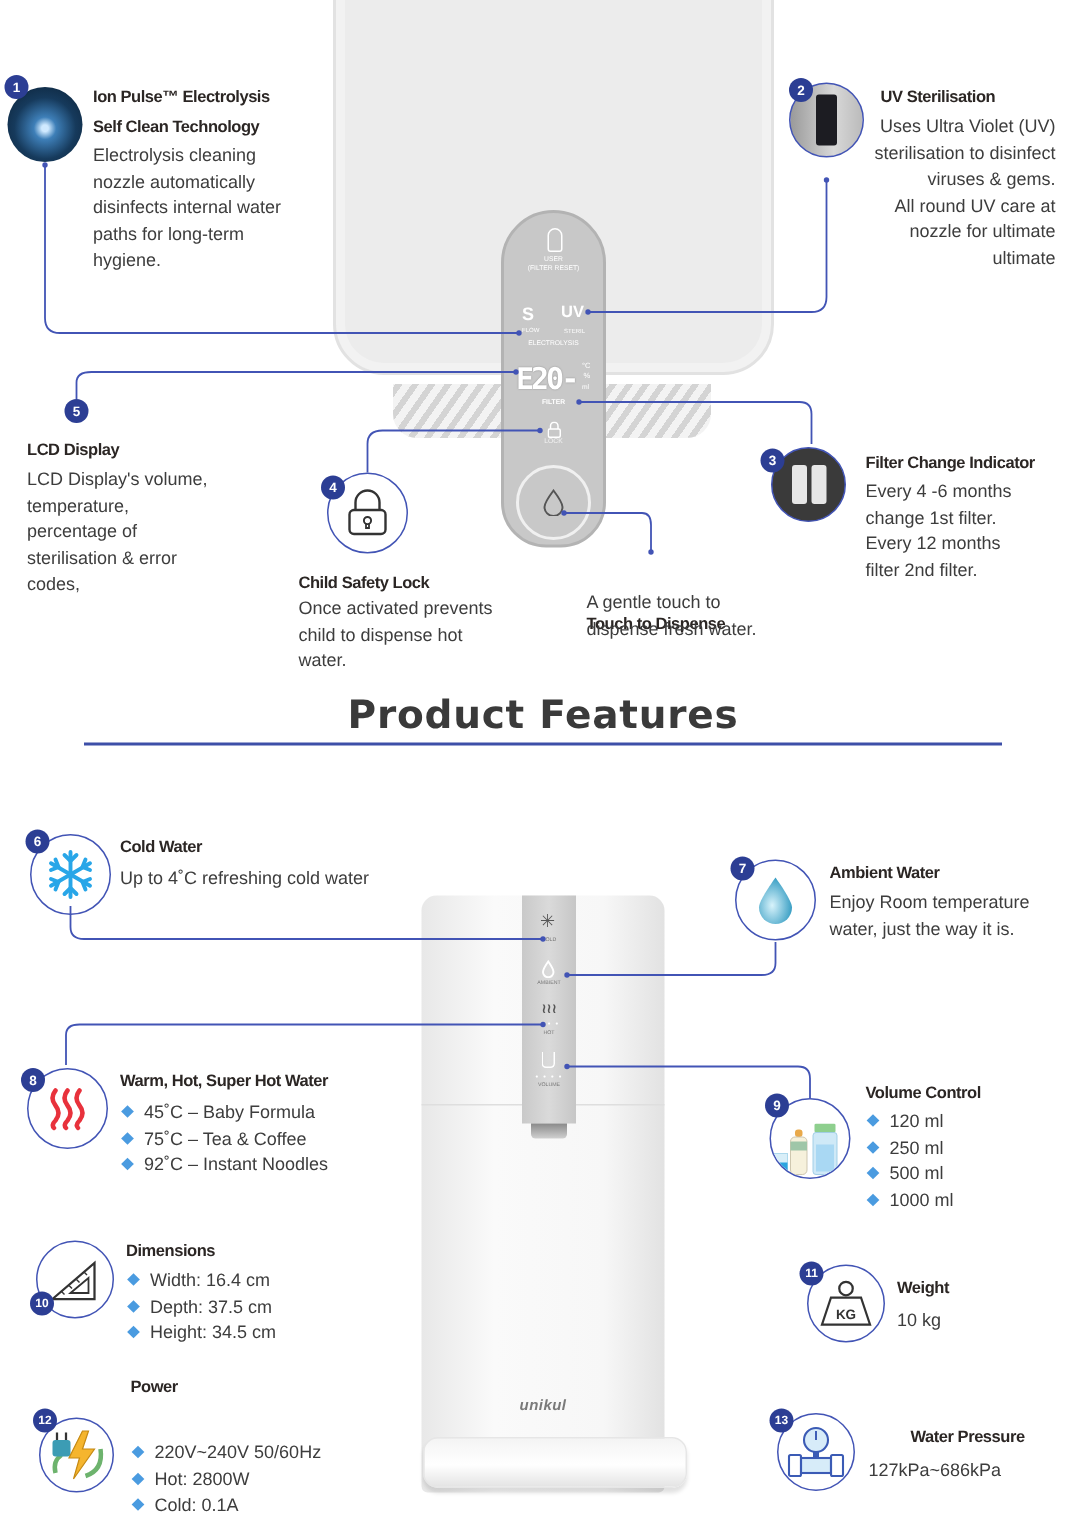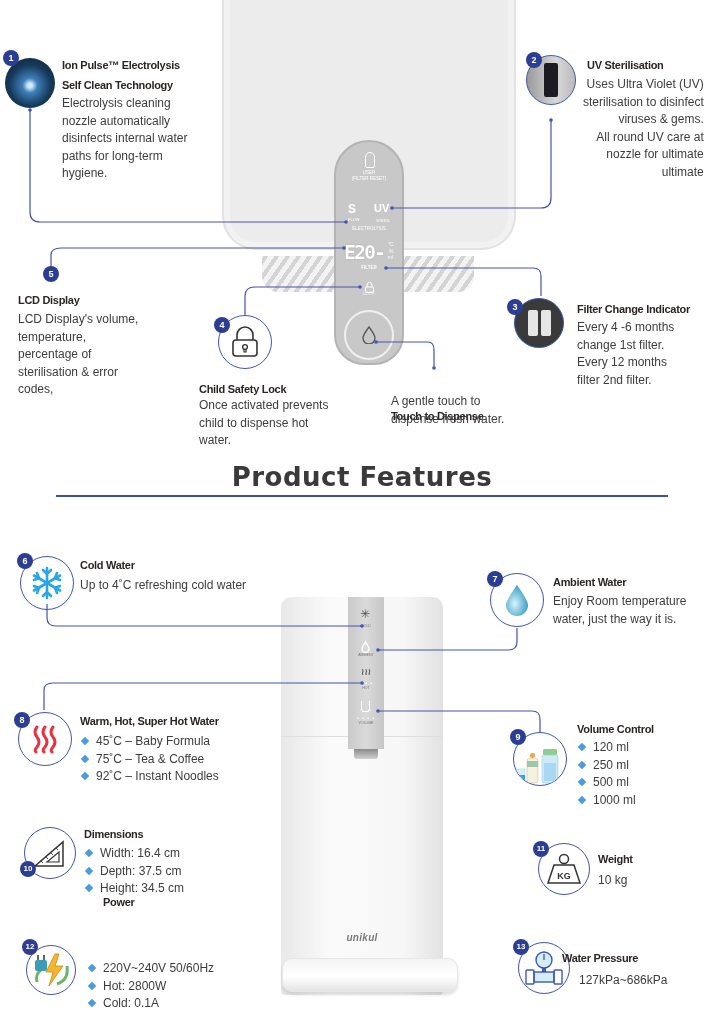--- a/index.html
+++ b/index.html
@@ -301,32 +301,32 @@
   <svg width="40" height="36" viewBox="0 0 40 36">
     <path d="M6 30 Q4 22 10 18" fill="none" stroke="#6db36d" stroke-width="3"></path>
     <path d="M26 32 Q38 28 36 14" fill="none" stroke="#6db36d" stroke-width="3"></path>
     <rect x="4" y="8" width="12" height="11" rx="2" fill="#3c9cb4"></rect>
     <line x1="7" y1="3" x2="7" y2="8" stroke="#333" stroke-width="1.5"></line>
       <line x1="13" y1="3" x2="13" y2="8" stroke="#333" stroke-width="1.5"></line>
     <path d="M24 2 L15 20 H22 L18 34 L32 14 H24 L28 2 Z" fill="#f5b52e" stroke="#c68a14" stroke-width="0.8"></path>
   </svg>
 </div>
 <div class="badge" style="left:22px; top:939px; font-size:8px;">12</div>
-<div class="abs title" style="left:87px; top:893px;margin-left:16px;">Power</div>
+<div class="abs title" style="left:87px; top:916px;">Power</div>
 <ul class="abs bullets" style="left:87px; top:960px;">
   <li>220V~240V 50/60Hz</li>
   <li>Hot: 2800W</li>
   <li>Cold: 0.1A</li>
 </ul>
 
 <div class="circle" style="left:518px; top:942px; width:52px; height:52px;">
   <svg width="40" height="36" viewBox="0 0 40 36">
     <circle cx="20" cy="10" r="8" fill="#d7ecf9" stroke="#3b5bb5" stroke-width="1.4"></circle>
     <line x1="20" y1="10" x2="20" y2="4" stroke="#3b5bb5" stroke-width="1.3"></line>
     <rect x="18" y="18" width="4" height="4" fill="#3b5bb5"></rect>
     <rect x="10" y="22" width="20" height="10" fill="#d7ecf9" stroke="#3b5bb5" stroke-width="1.4"></rect>
     <rect x="2" y="20" width="8" height="14" rx="1" fill="none" stroke="#3b5bb5" stroke-width="1.4"></rect>
     <rect x="30" y="20" width="8" height="14" rx="1" fill="none" stroke="#3b5bb5" stroke-width="1.4"></rect>
   </svg>
 </div>
 <div class="badge" style="left:513px; top:939px; font-size:8px;">13</div>
-<div class="abs title" style="left:562px; top:949px;text-align:center;">Water Pressure</div>
+<div class="abs title" style="left:607px; top:949px;text-align:center;">Water Pressure</div>
 <div class="abs desc" style="left:579px; top:972px;">127kPa~686kPa</div>
 
 </body></html>

